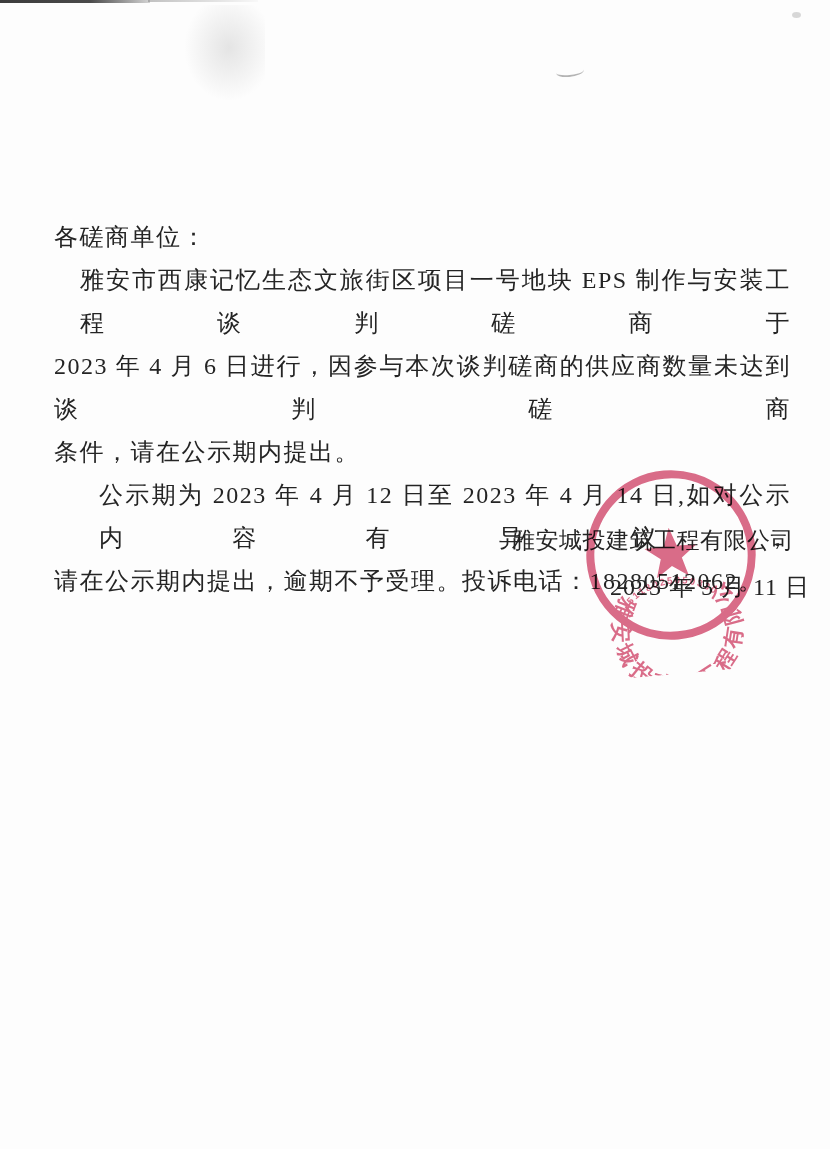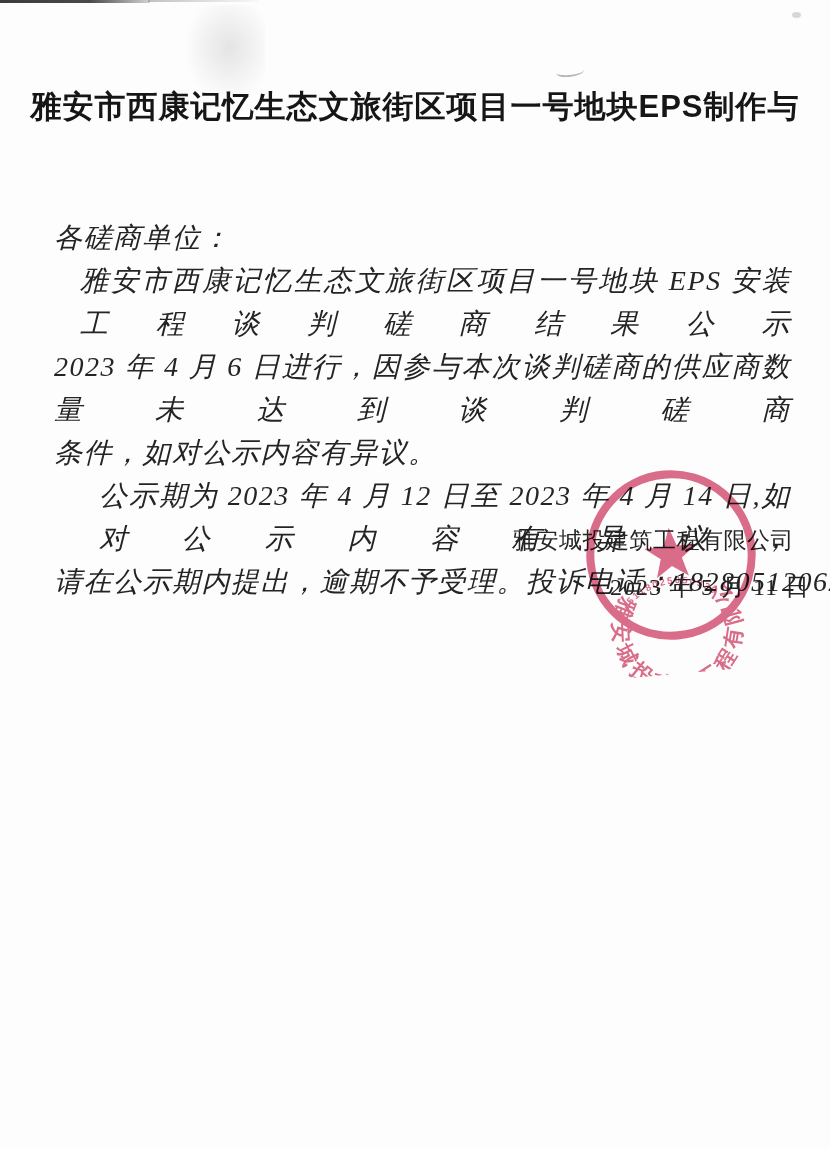--- a/index.html
+++ b/index.html
@@ -52,25 +52,24 @@
     line-height: 46px;
     letter-spacing: 1px;
     color: #161616;
   }
 
   
   .body-text {
     position: absolute;
     top: 216px; left: 54px;
     width: 737px;
-    font-size: 28px;
+    font-size: 24px;
     line-height: 43px;
     letter-spacing: 1.5px;
     color: #242424;
-    font-style: italic;
   }
   .body-line { white-space: nowrap; }
   .body-line.justify {
     white-space: normal;
     text-align: justify;
     text-align-last: justify;
   }
   .indent-1 { padding-left: 26px; }
   .indent-2 { padding-left: 45px; }
 
@@ -112,28 +111,27 @@
 
 <div class="page">
 
   <div class="artifact artifact-topline"></div>
   <div class="artifact artifact-topline2"></div>
   <div class="artifact artifact-smudge"></div>
   <div class="artifact artifact-squiggle"></div>
   <div class="artifact artifact-dot"></div>
 
   <div class="title">
-    <div>雅安市西康记忆生态文旅街区项目一号地块EPS制作与</div>
   </div>
 
   <div class="body-text">
     <div class="body-line">各磋商单位：</div>
-    <div class="body-line justify indent-1">雅安市西康记忆生态文旅街区项目一号地块 EPS 安装工程谈判磋商结果公示</div>
+    <div class="body-line justify indent-1">雅安市西康记忆生态文旅街区项目一号地块 EPS 制作与安装工程谈判磋商于</div>
     <div class="body-line justify">2023 年 4 月 6 日进行，因参与本次谈判磋商的供应商数量未达到谈判磋商</div>
-    <div class="body-line">条件，如对公示内容有异议。</div>
+    <div class="body-line">条件，请在公示期内提出。</div>
     <div class="body-line justify indent-2">公示期为 2023 年 4 月 12 日至 2023 年 4 月 14 日,如对公示内容有异议，</div>
     <div class="body-line">请在公示期内提出，逾期不予受理。投诉电话：18280512062。</div>
   </div>
 
   <div class="sig-company">雅安城投建筑工程有限公司</div>
   <div class="sig-date">2023 年 5 月 11 日</div>
 
   <svg class="seal" viewBox="-118 -118 236 236">
     <defs>
       <path id="sealArcTop" d="M -51,37 A 63,63 0 1 0 51,37" fill="none"></path>

